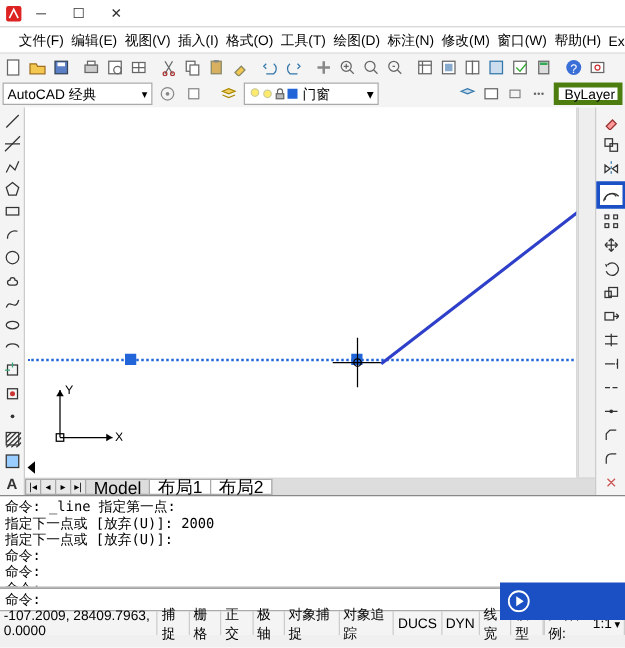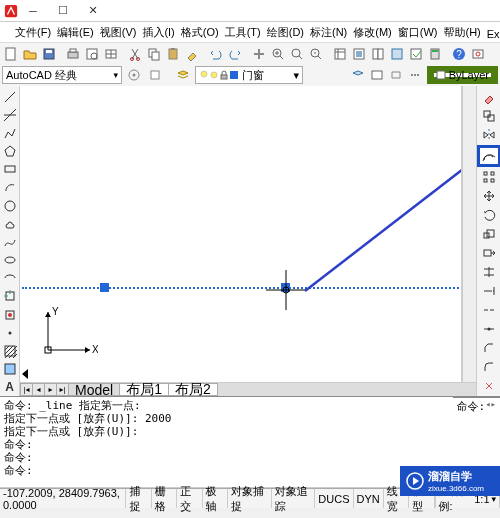--- a/index.html
+++ b/index.html
@@ -16,37 +16,37 @@
 
   .toolbar { display: flex; align-items: center; height: 22px; background: #f4f4f4; border-top: 1px solid #ddd; padding: 0 2px; gap: 1px; }
   .tbbtn { width: 18px; height: 18px; display: flex; align-items: center; justify-content: center; border: 1px solid transparent; }
   .sep { width: 4px; }
 
   .toolbar2 { display: flex; align-items: center; height: 22px; background: #f4f4f4; padding: 2px; gap: 3px; }
   .ws-select { display: flex; align-items: center; border: 1px solid #aaa; background: #fff; height: 18px; width: 120px; padding: 0 3px; font-size: 11px; }
   .ws-select .dd { margin-left: auto; font-size: 9px; }
   .layer-select { display: flex; align-items: center; border: 1px solid #aaa; background: #fff; height: 18px; width: 108px; padding: 0 3px; font-size: 11px; }
   .layer-right { margin-left: auto; display:flex; align-items:center; gap:1px; }
-  .bylayer { border: 7px solid #4d7c0f; background: #fff; height: 18px; display:flex; align-items:center; padding:0 2px; font-size:11px; }
+  .bylayer { border: 4px solid #4d7c0f; background: #fff; height: 18px; display:flex; align-items:center; padding:0 2px; font-size:11px;flex-direction:column; }
 
   .work { display: flex; height: 310px; }
   .ltool { width: 20px; background: #f4f4f4; border-right: 1px solid #ccc; display: flex; flex-direction: column; align-items: center; gap: 1px; padding-top: 2px;}
   .rtool { width: 24px; background: #f4f4f4; border-left: 1px solid #ccc; display: flex; flex-direction: column; align-items: center; gap: 1px; padding-top: 2px;}
   .canvas-wrap { flex: 1; display: flex; flex-direction: column; background:#fff; }
   .canvas { flex: 1; position: relative; background: #fff; overflow: hidden; border-right:1px solid #ccc;}
   .vscroll { width: 14px; background: #eee; border-left:1px solid #ccc; }
   .hscroll { height:14px; background:#eee; display:flex; align-items:center; border-top:1px solid #ccc;}
   .tab { border:1px solid #aaa; background:#fff; padding:0 6px; font-size:14px; height:13px; display:flex; align-items:center; margin-right:-1px;}
   .tab.active { background:#ddd; }
   .navbtn { width:13px; height:13px; border:1px solid #aaa; background:#e8e8e8; display:flex; align-items:center; justify-content:center; font-size:8px; margin-right:-1px;}
 
   .vtool { width: 18px; height: 18px; display:flex; align-items:center; justify-content:center; }
   .vtool.hl { border:3px solid #1b4fc4; width:24px; height:22px; background:#fff; }
 
-  .cmd { height: 92px; background: #fff; border-top:1px solid #888; display:flex; font-family: SimSun, monospace; font-size:11px; }
+  .cmd { height: 92px; background: #fff; border-top:1px solid #888; display:flex; flex-direction:column; font-family: SimSun, monospace; font-size:11px; }
   .cmd .hist { flex:1; padding:2px 4px; overflow:hidden; line-height:13px; border-bottom:1px solid #ccc; }
   .cmd .line { display:flex; padding:1px 4px; border-top:1px solid #888;}
   .cmd .line .lbl { white-space:nowrap; }
   .cmd .line .inp { flex:1; }
 
   .statusbar { height:20px; background:#f4f4f4; border-top:1px solid #aaa; display:flex; align-items:flex-start; font-size:11px; }
   .statusbar .cell { border-right:1px solid #ccc; padding:0 3px; height:100%; display:flex; align-items:center; }
 
   .watermark { position:absolute; right:0; bottom:22px; width:100px; height:30px; background:#1b4fc4; color:#fff; display:flex; align-items:center; padding-left:6px; font-size:11px; gap:4px; }
   .watermark .sm { font-size:8px; line-height:9px; }
@@ -586,17 +586,13 @@
     <span>1:1</span>
     <span style="font-size:9px;margin-left:2px">▾</span>
   </div>
 </div>
 
 <div class="watermark">
   <svg width="18" height="18">
       <circle cx="9" cy="9" r="8" fill="none" stroke="#fff" stroke-width="1.5"></circle>
       <path d="M7 5l6 4-6 4z" fill="#fff"></path>
     </svg>
-  <div>
-    <div style="font-weight:bold">溜溜自学</div>
-    <div class="sm">zixue.3d66.com</div>
-  </div>
 </div>
 
 </body></html>

